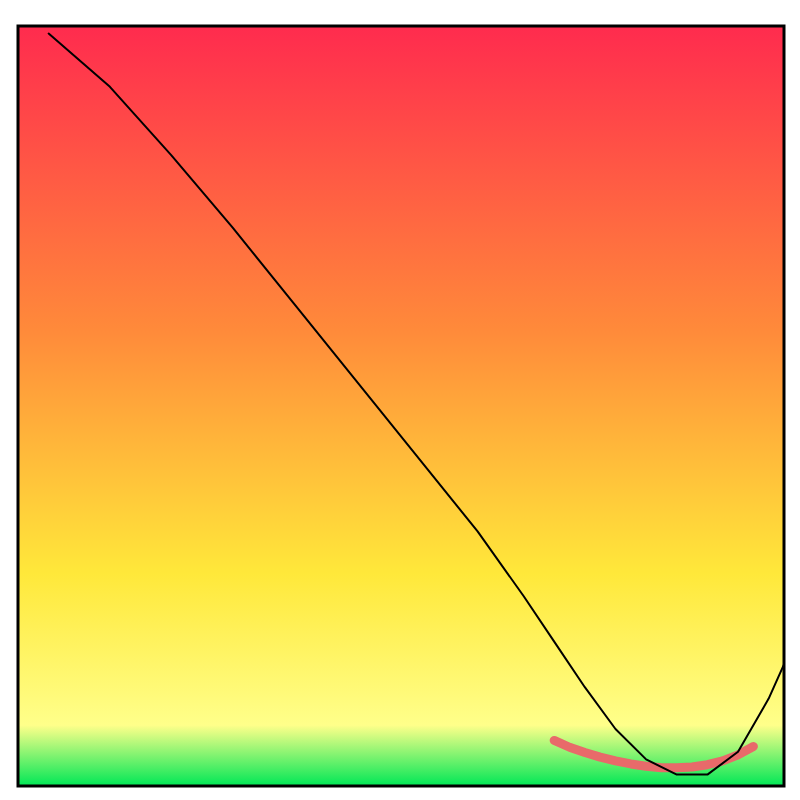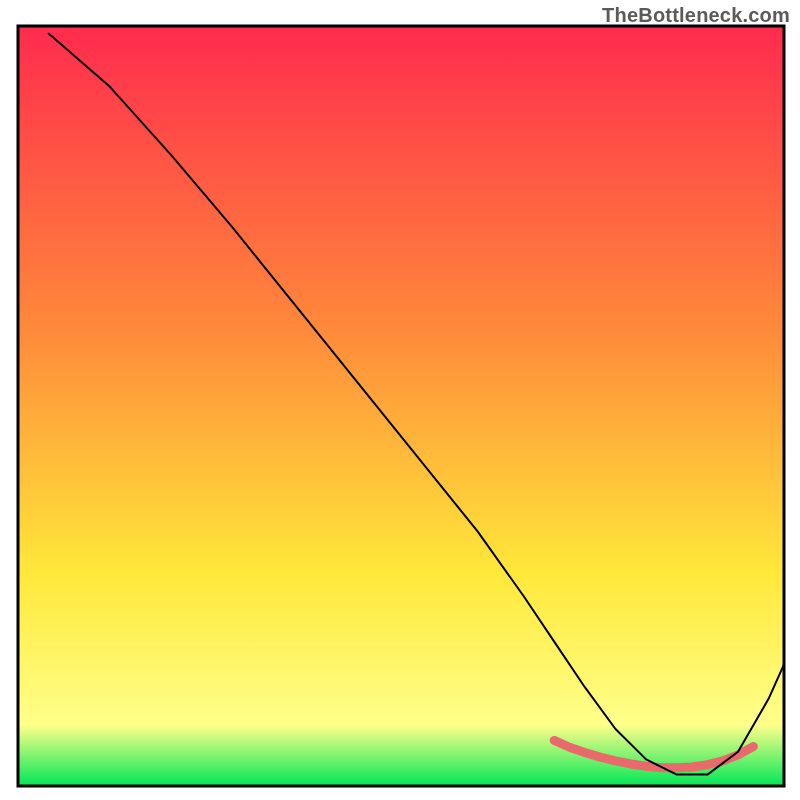--- a/index.html
+++ b/index.html
@@ -27,21 +27,20 @@
   }
   svg {
     display: block;
   }
 </style>
 </head>
 <body>
 
 <div class="chart-wrap">
 
-  <div class="attribution">TheBottleneck.com</div>
 
   <svg id="chart-svg" width="800" height="800" viewBox="0 0 800 800">
     <defs>
       <linearGradient id="bg-grad" x1="0" y1="0" x2="0" y2="1">
         <stop id="g-top" offset="0%" stop-color="#ff2b4e"></stop>
         <stop id="g-mid1" offset="40%" stop-color="#ff8a3a"></stop>
         <stop id="g-mid2" offset="72%" stop-color="#ffe83a"></stop>
         <stop id="g-low" offset="92%" stop-color="#ffff8a"></stop>
         <stop id="g-bot" offset="100%" stop-color="#00e756"></stop>
       </linearGradient>

